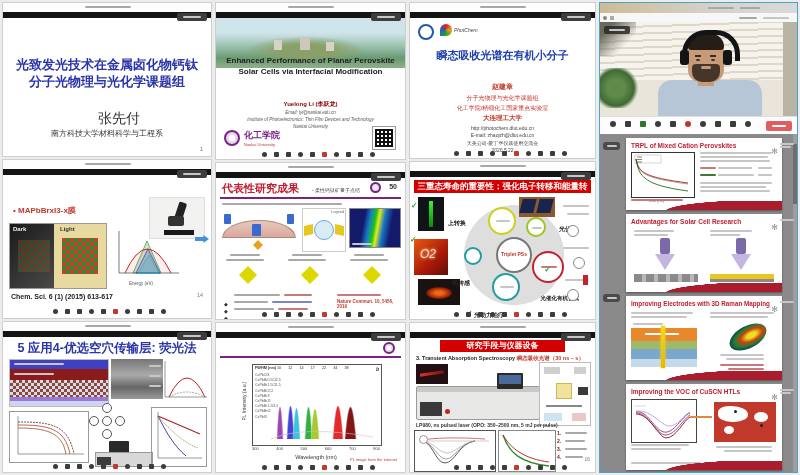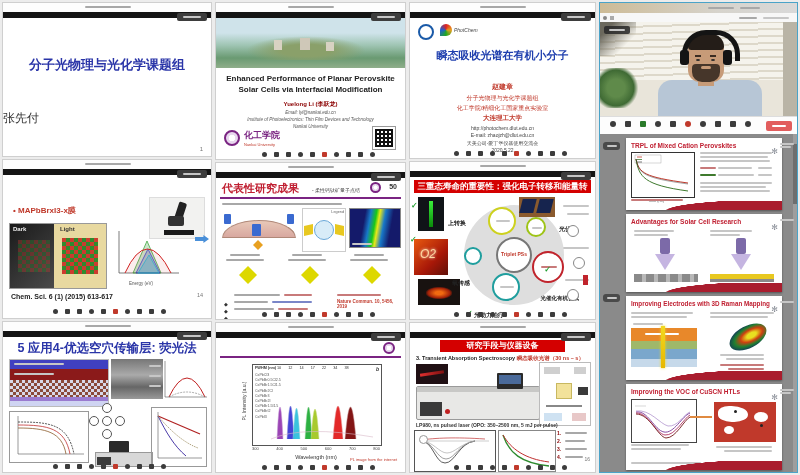--- a/index.html
+++ b/index.html
@@ -41,23 +41,25 @@
     <div class="card" style="top:0;height:155px;">
       <div class="strip">
           <div class="bl" style="left:82px;top:3px;width:46px"></div>
         </div>
       <div class="bbar"></div>
       <div class="exitbtn">
           <div class="bl bll" style="left:6px;top:3px;width:18px"></div>
         </div>
       <div class="slide">
         <div class="a ttl-blue" style="top:38px;font-size:13px;line-height:17px;">
+          <div>光致发光技术在金属卤化物钙钛</div>
           <div>分子光物理与光化学课题组</div>
         </div>
-        <div class="a" style="top:92px;width:100%;font-size:12px;color:#333;">张先付</div>
+        <div class="a" style="top:92px;width:100%;text-align:center;font-size:14px;color:#333;margin-left:12px;">张先付</div>
+        <div class="a" style="top:110px;width:100%;text-align:center;font-size:8px;color:#333;">南方科技大学材料科学与工程系</div>
         <div class="a" style="right:8px;bottom:4px;font-size:6px;color:#777;">1</div>
       </div>
     </div>
 
     <div class="card" style="top:157px;height:160px;">
       <div class="strip">
           <div class="bl" style="left:82px;top:3px;width:46px"></div>
         </div>
       <div class="bbar"></div>
       <div class="exitbtn">
@@ -207,21 +209,21 @@
       <div class="exitbtn">
           <div class="bl bll" style="left:6px;top:3px;width:18px"></div>
         </div>
       <div class="slide">
         <div class="a" style="left:0;right:0;top:0;height:50px;background:linear-gradient(180deg,#cfe3ea 0 30%,#9ec4b2 55%,#6a9a72 80%,#8fae8a);">
           <div class="a" style="left:30px;top:18px;width:120px;height:24px;background:radial-gradient(ellipse at 50% 60%,#8aa06a 30%,transparent 70%);"></div>
           <div class="a" style="left:58px;top:22px;width:8px;height:10px;background:#d8d2c2;"></div>
           <div class="a" style="left:84px;top:20px;width:10px;height:12px;background:#cfc8b8;"></div>
           <div class="a" style="left:110px;top:24px;width:8px;height:9px;background:#d8d2c2;"></div>
         </div>
-        <div class="a" style="left:8px;right:8px;top:55px;font-size:8px;font-weight:bold;color:#222;text-align:center;line-height:11px;">Enhanced Performance of Planar Perovskite Solar Cells via Interfacial Modification</div>
+        <div class="a" style="left:8px;right:8px;top:37px;font-size:8px;font-weight:bold;color:#222;text-align:center;line-height:11px;">Enhanced Performance of Planar Perovskite Solar Cells via Interfacial Modification</div>
         <div class="a" style="left:0;right:0;top:82px;text-align:center;font-size:6px;font-weight:bold;color:#8b0000;">Yuelong Li (李跃龙)</div>
         <div class="a" style="left:0;right:0;top:92px;text-align:center;font-size:4.5px;font-style:italic;color:#555;">Email: lyl@nankai.edu.cn</div>
         <div class="a" style="left:0;right:0;top:99px;text-align:center;font-size:4.5px;font-style:italic;color:#555;">Institute of Photoelectronics: Thin Film Devices and Technology</div>
         <div class="a" style="left:0;right:0;top:106px;text-align:center;font-size:4.5px;font-style:italic;color:#555;">Nankai University</div>
         <div class="a" style="left:8px;bottom:12px;display:flex;align-items:center;gap:4px;">
           <div class="emblem" style="position:relative;width:16px;height:16px;"></div>
           <div>
             <div style="font-size:9px;font-weight:bold;color:#7a2482;font-family:'DejaVu Serif',serif;">化工学院</div>
             <div style="font-size:4px;color:#c0392b;">Nankai University</div>
           </div>

